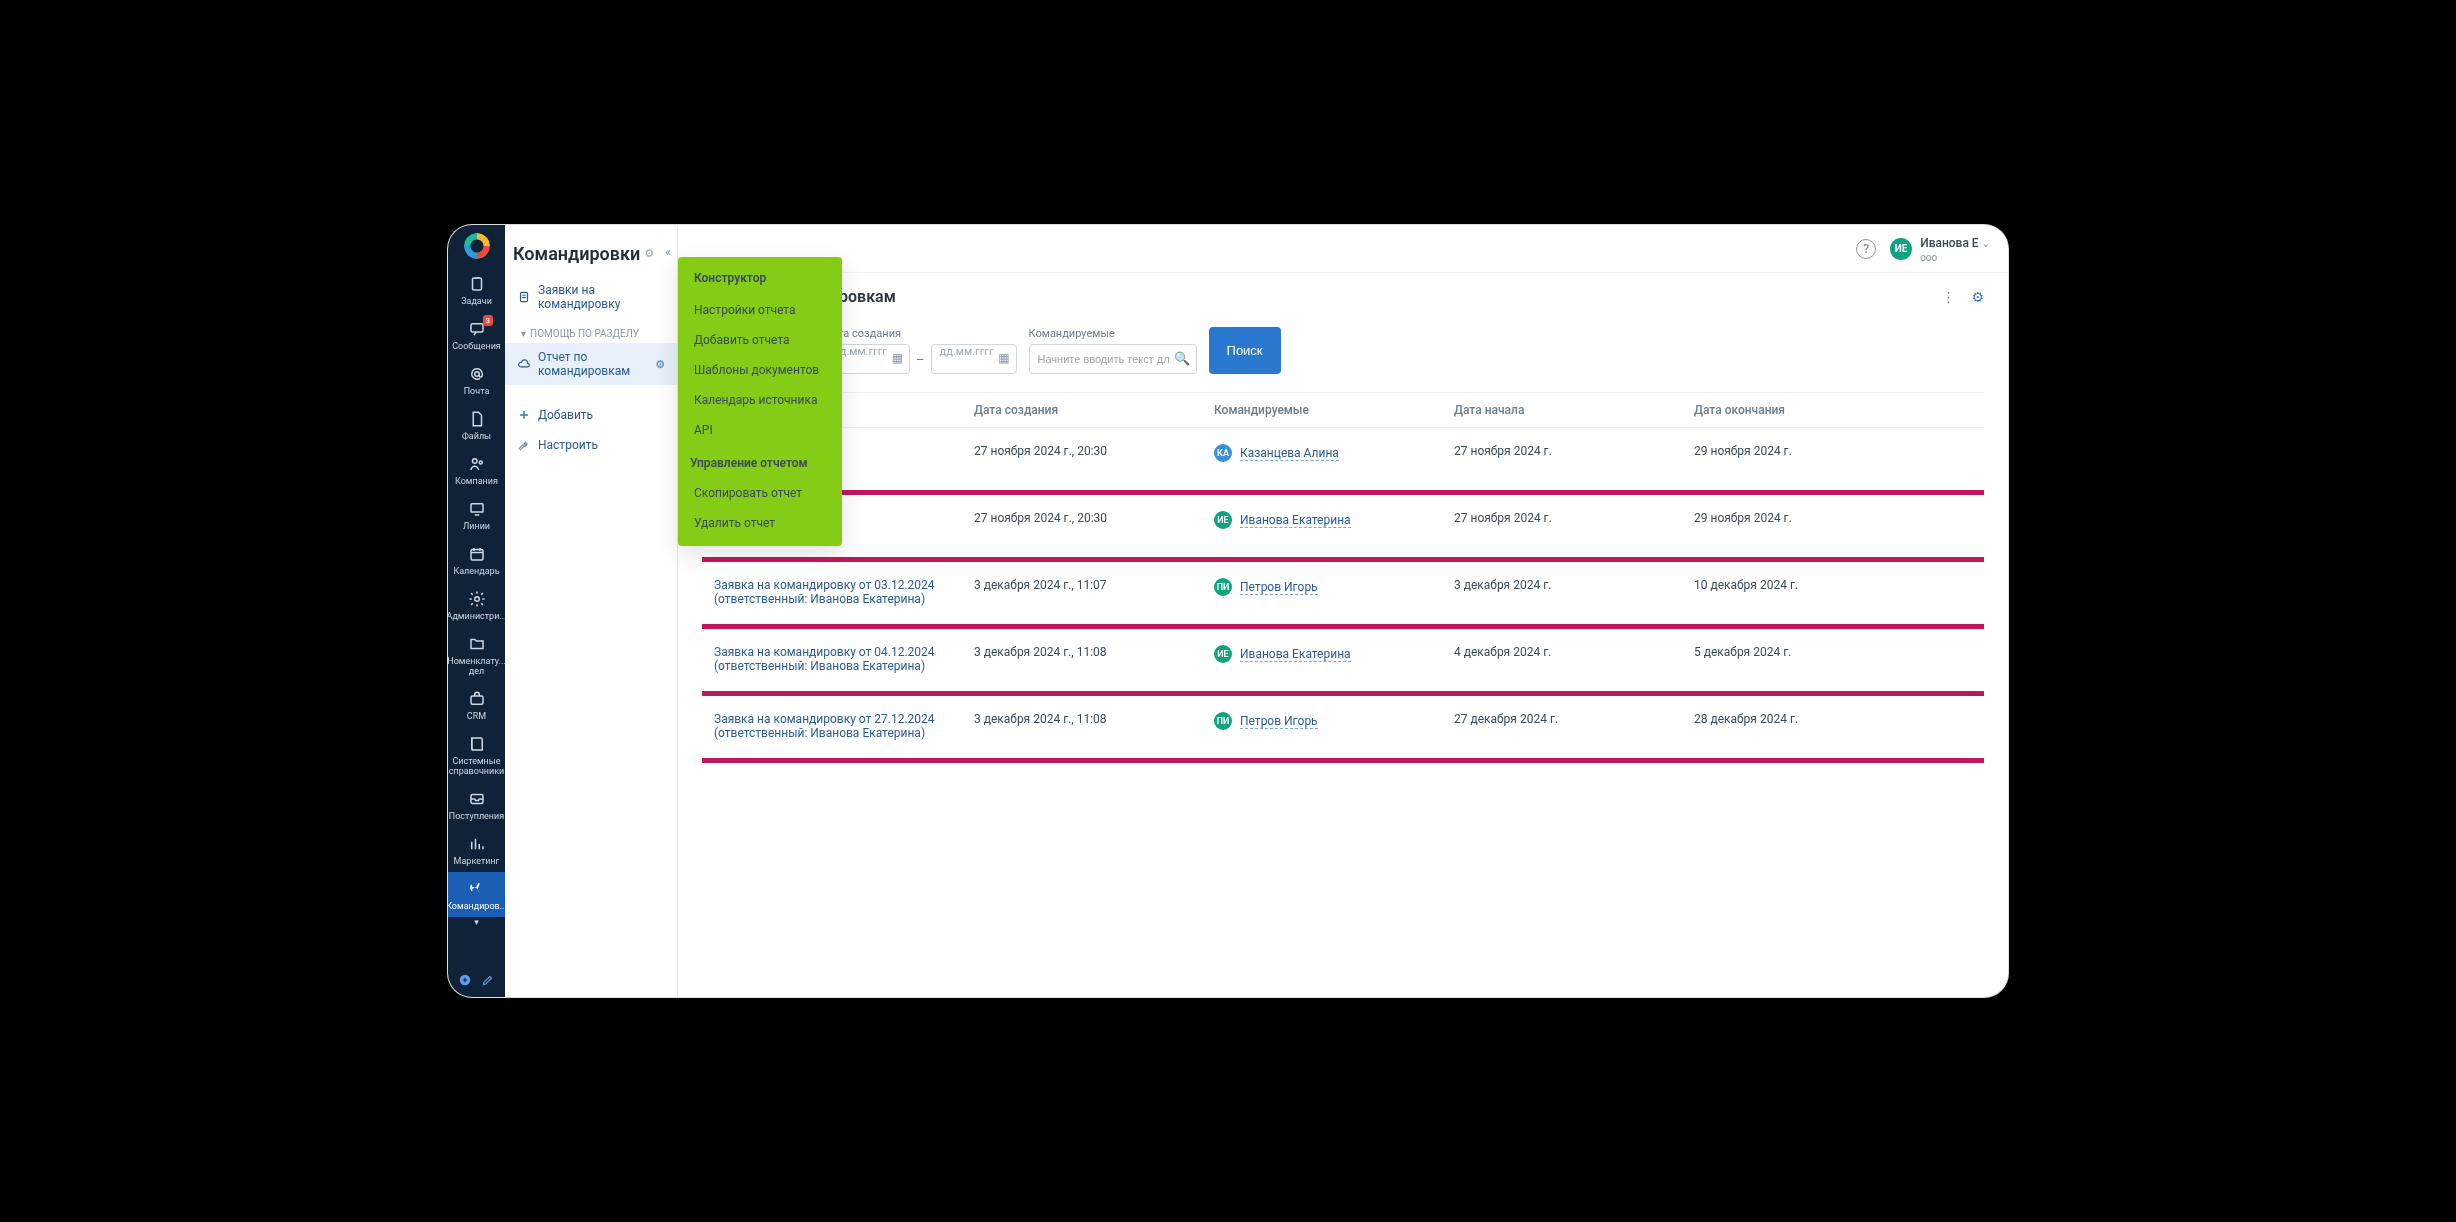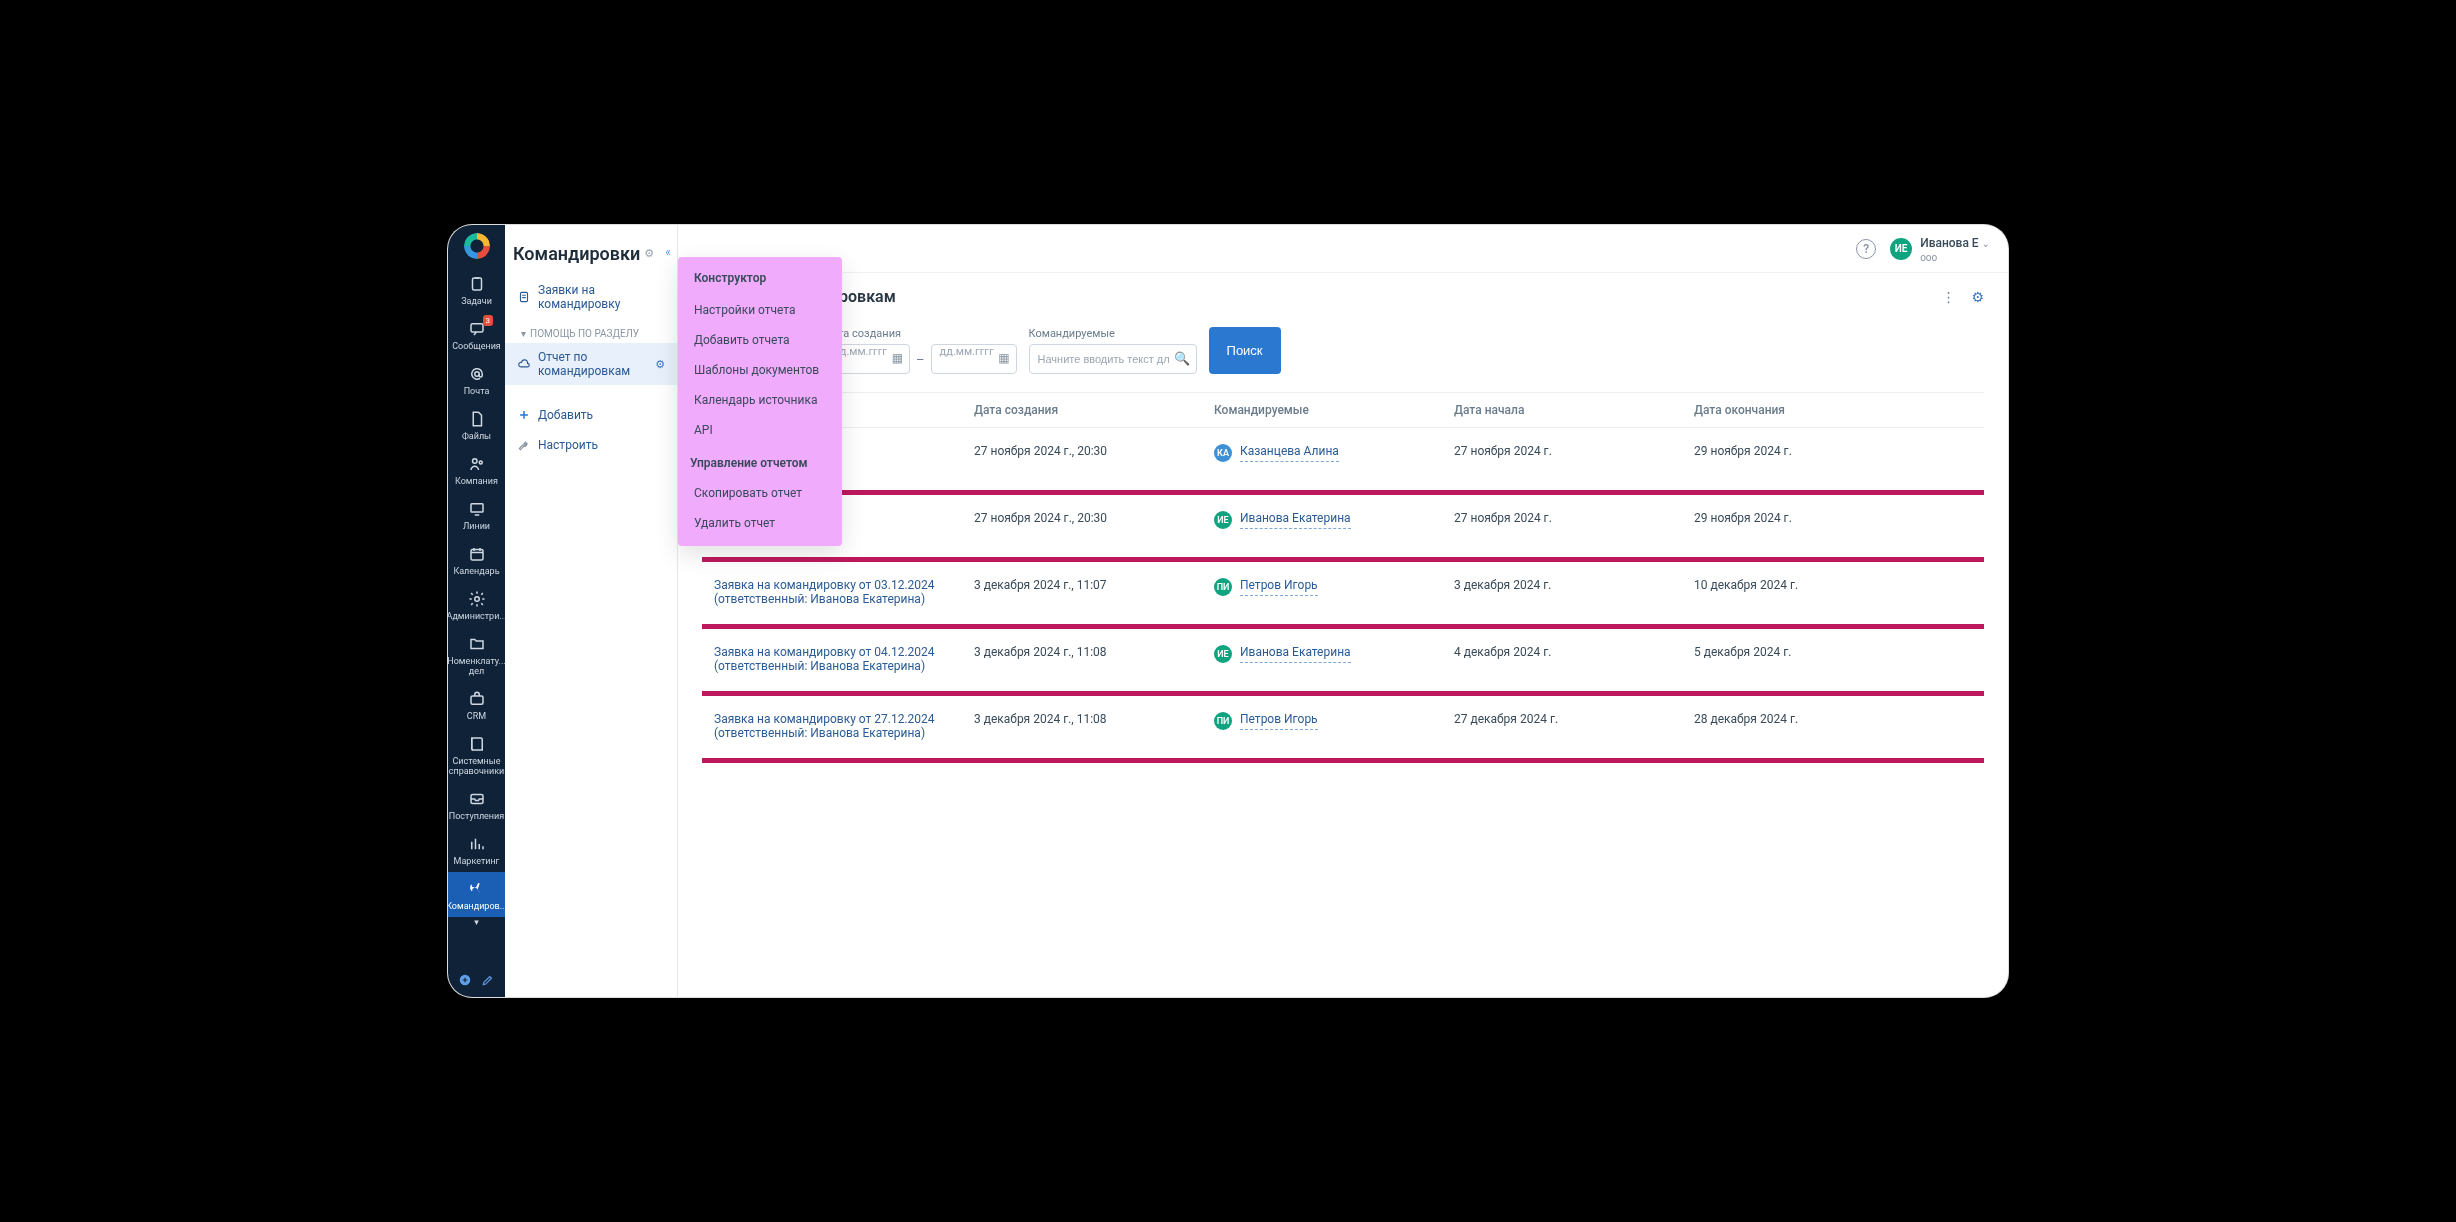--- a/index.html
+++ b/index.html
@@ -141,21 +141,21 @@
   }
   .side2-action .plus { color:#2a78d0; font-weight:bold; font-size:14px; width:14px; text-align:center; }
   .side2-action .wrench { color:#8a96a3; width:14px; }
 
   
   .dropdown {
     position: absolute;
     left: 230px;
     top: 32px;
     width: 164px;
-    background: #f0abfc;
+    background: #84cc16;
     box-shadow: 0 8px 24px rgba(0,0,0,0.12);
     border-radius: 4px;
     z-index: 50;
     padding: 8px 0;
   }
   .dd-head {
     font-size: 12px;
     font-weight: 600;
     color: #394a59;
     padding: 6px 16px 10px 16px;
@@ -248,21 +248,21 @@
     text-align:left; font-size:12px; font-weight:500; color:#6b7c8c;
     padding:10px 12px; border-top:1px solid #eceff2; border-bottom:1px solid #eceff2;
     background:#fff;
   }
   table.data td {
     font-size:12px; color:#394a59; padding:16px 12px 18px 12px;
     border-bottom:5px solid #be185d; vertical-align:top;
   }
   .req-link { color:#2a5b96; cursor:pointer; }
   .req-sub { color:#2a5b96; font-size:12px; }
-  .person { display:flex; gap:8px; }
+  .person { display:flex; align-items:center; gap:8px; }
   .pavatar {
     width:18px; height:18px; border-radius:50%; display:flex; align-items:center; justify-content:center;
     color:#fff; font-size:9px; font-weight:600;
   }
   .pname { color:#2a5b96; border-bottom: 1px dashed #7ba8d6; cursor:pointer; }
 
   svg { display:block; }
 </style>
 </head>
 <body>

